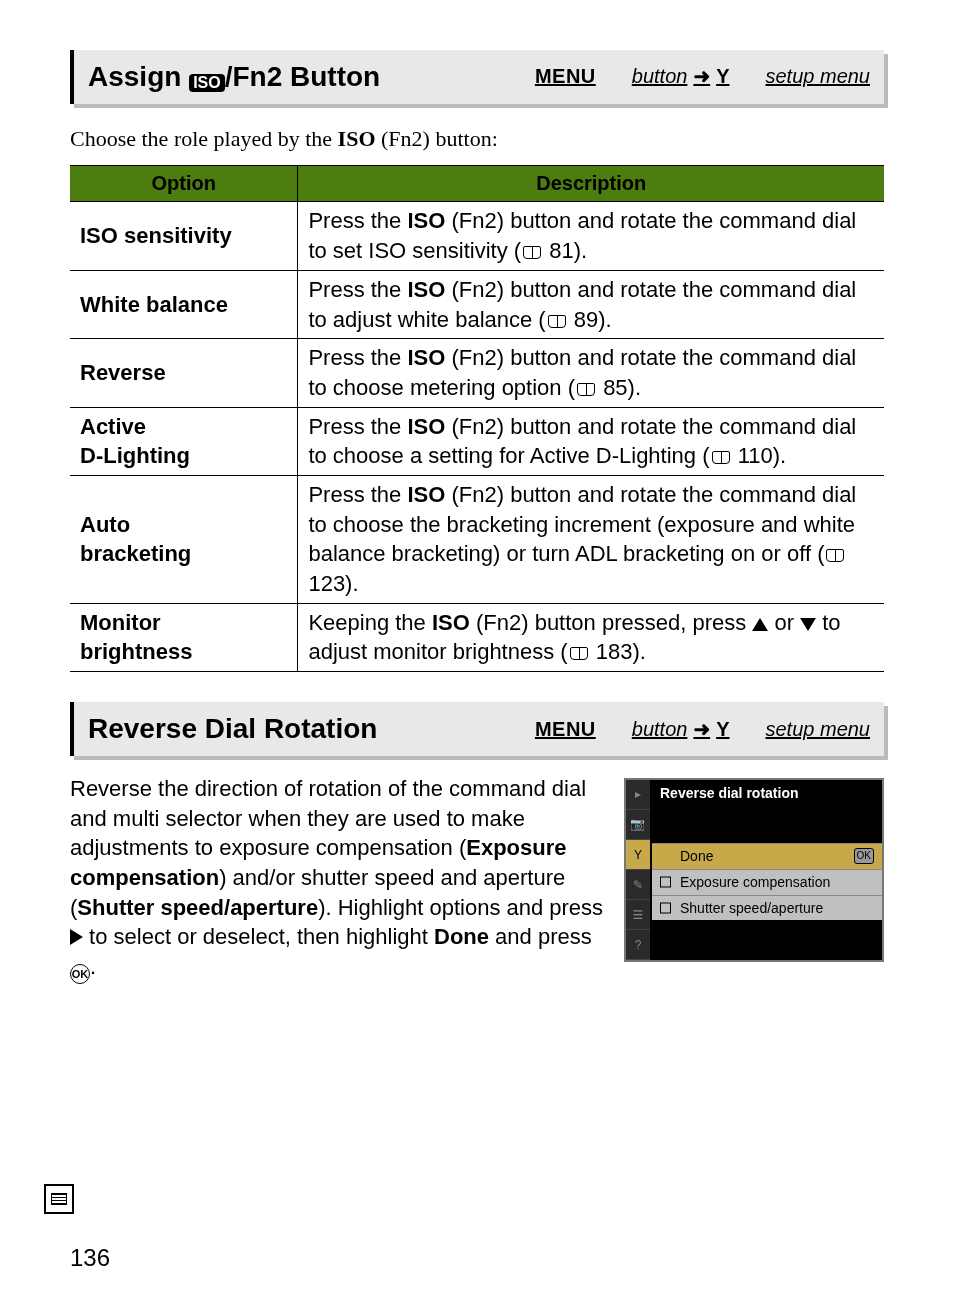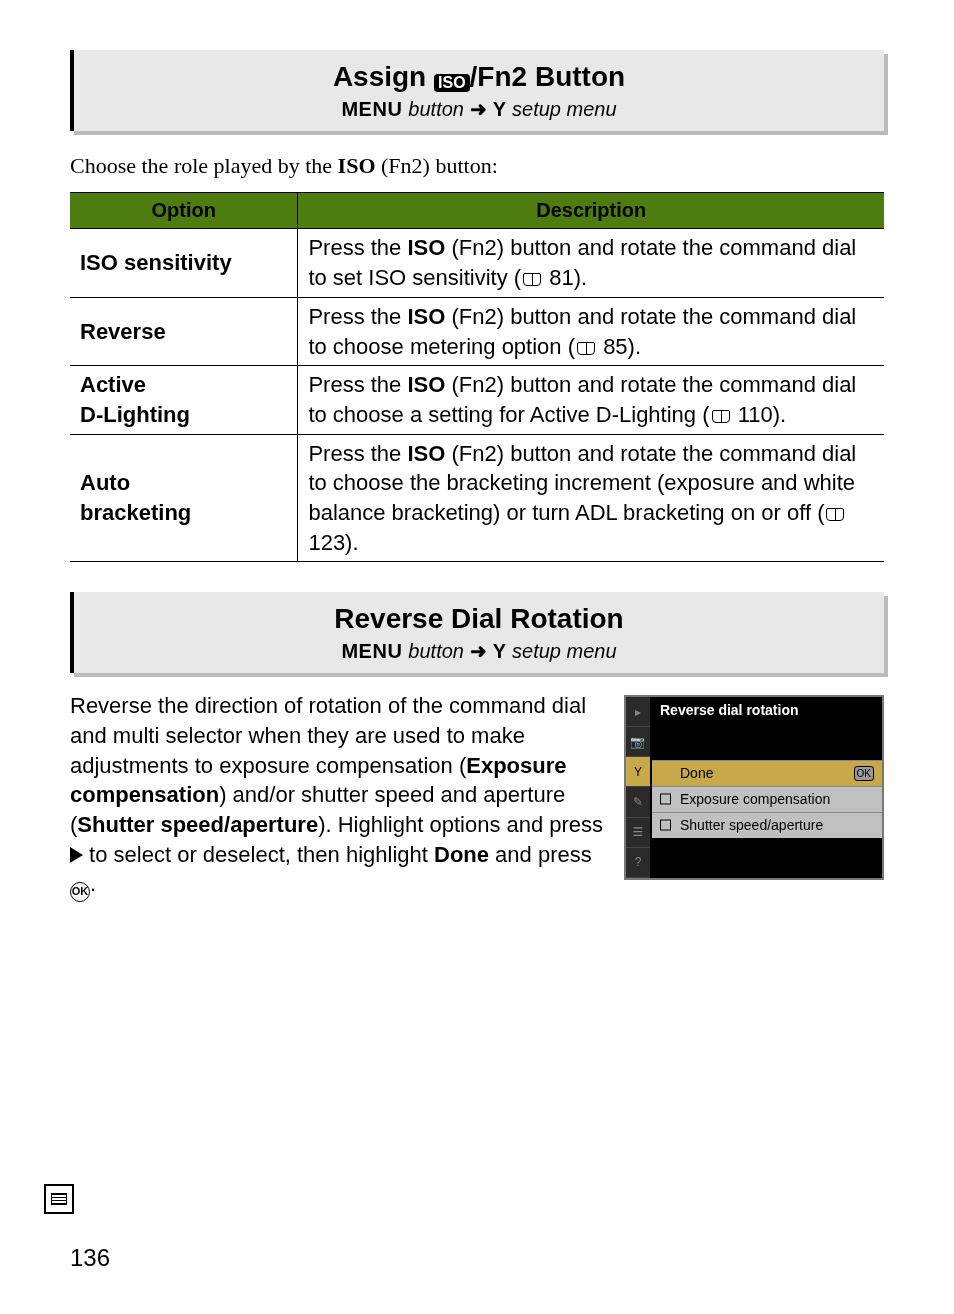--- a/index.html
+++ b/index.html
@@ -16,34 +16,34 @@
   }
   .section-header {
     background: #e8e8e8;
     border-left: 4px solid #000;
     box-shadow: 4px 4px 0 #bbb;
     padding: 8px 14px;
     display: flex;
     justify-content: space-between;
     align-items: center;
     margin-bottom: 18px;
-    flex-direction: column;
   }
   .section-header .title {
     font-weight: bold;
     font-size: 28px;
   }
   .section-header .crumb {
     font-size: 20px;
     display: flex;
     align-items: center;
     gap: 6px;
+    text-decoration: underline;
   }
   .crumb .menu-label { font-family: Arial; font-weight: bold; letter-spacing: 0.5px; }
-  .crumb .italic { font-style: italic; }
+  .crumb .italic { font-style: italic; margin-left: 30px; }
   .crumb .arrow { font-weight: bold; }
   .intro { margin: 20px 0 12px 0; font-family: Liberation Serif, serif; }
   table.options {
     width: 100%;
     border-collapse: collapse;
     margin-bottom: 30px;
   }
   table.options th {
     background: #4d7c0f;
     border: 1px solid #000;
@@ -232,30 +232,38 @@
       <th>Option</th>
       <th>Description</th>
     </tr>
   </thead>
   <tbody id="options-body">
       <tr>
         <td class="opt">ISO sensitivity</td>
         <td class="desc">Press the <b>ISO</b> (Fn2) button and rotate the command dial to set ISO sensitivity (<span class="book-glyph"></span> 81).</td>
       </tr>
       <tr>
+        <td class="opt">White balance</td>
+        <td class="desc">Press the <b>ISO</b> (Fn2) button and rotate the command dial to adjust white balance (<span class="book-glyph"></span> 89).</td>
+      </tr>
+      <tr>
         <td class="opt">Reverse</td>
         <td class="desc">Press the <b>ISO</b> (Fn2) button and rotate the command dial to choose metering option (<span class="book-glyph"></span> 85).</td>
       </tr>
       <tr>
         <td class="opt">Active<br>D-Lighting</td>
         <td class="desc">Press the <b>ISO</b> (Fn2) button and rotate the command dial to choose a setting for Active D-Lighting (<span class="book-glyph"></span> 110).</td>
       </tr>
       <tr>
         <td class="opt">Auto<br>bracketing</td>
         <td class="desc">Press the <b>ISO</b> (Fn2) button and rotate the command dial to choose the bracketing increment (exposure and white balance bracketing) or turn ADL bracketing on or off (<span class="book-glyph"></span> 123).</td>
+      </tr>
+      <tr>
+        <td class="opt">Monitor<br>brightness</td>
+        <td class="desc">Keeping the <b>ISO</b> (Fn2) button pressed, press <span class="tri-up"></span> or <span class="tri-down"></span> to adjust monitor brightness (<span class="book-glyph"></span> 183).</td>
       </tr>
     </tbody>
 </table>
 
 <div class="section-header">
   <div class="title">Reverse Dial Rotation</div>
   <div class="crumb">
     <span class="menu-label">MENU</span>
       <span class="italic"> button</span>
     <span class="arrow">➜</span>

